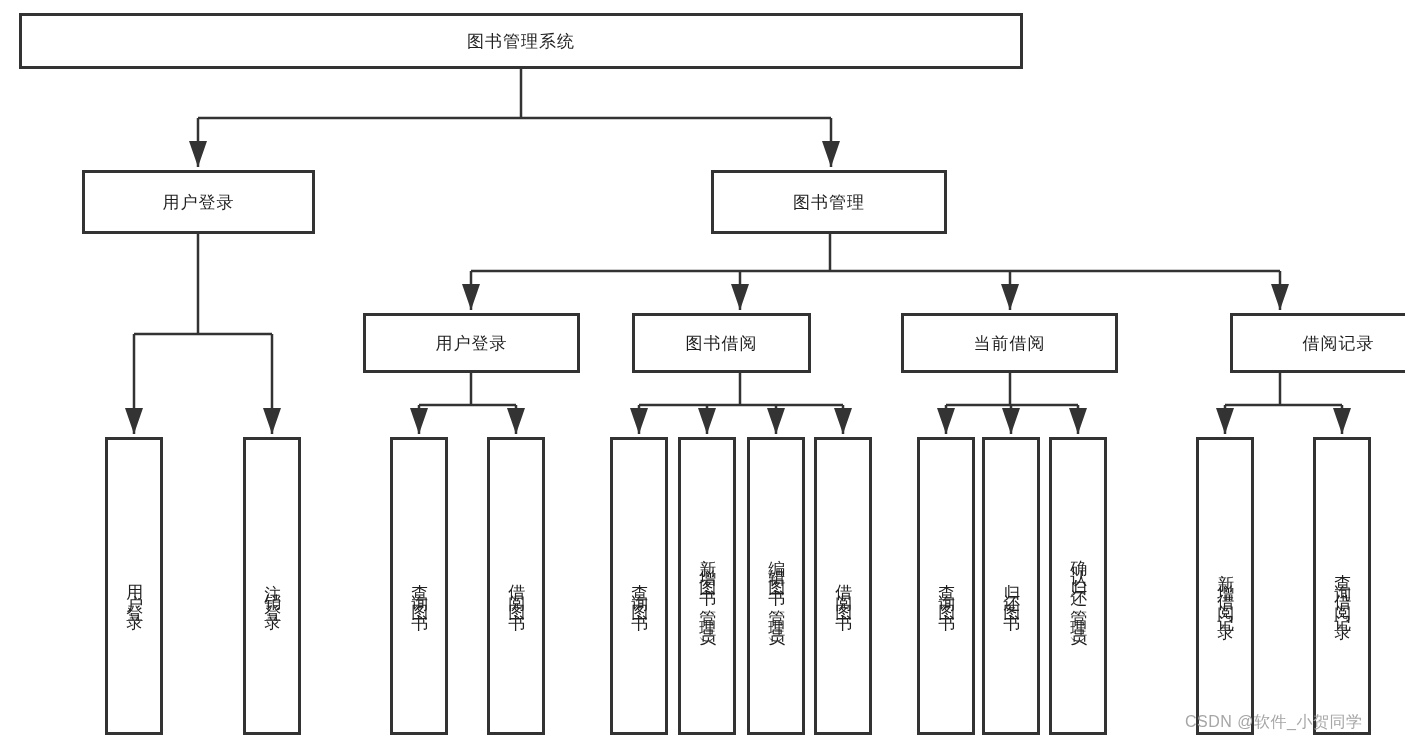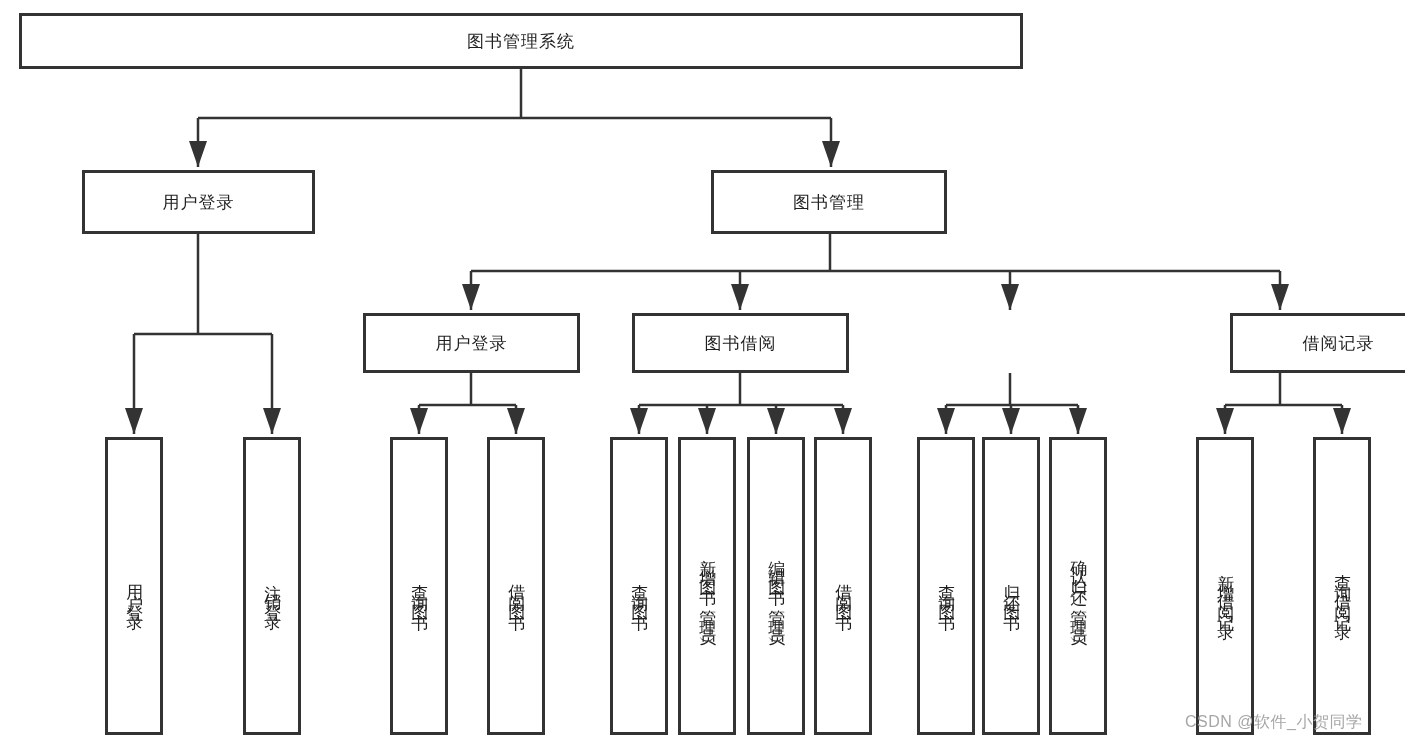--- a/index.html
+++ b/index.html
@@ -101,22 +101,25 @@
   <div class="node" style="left:82px;top:170px;width:233px;height:64px;">
     <span>用户登录</span>
   </div>
   <div class="node" style="left:711px;top:170px;width:236px;height:64px;">
     <span>图书管理</span>
   </div>
 
   <div class="node" style="left:363px;top:313px;width:217px;height:60px;">
     <span>用户登录</span>
   </div>
-  <div class="node" style="left:632px;top:313px;width:217px;height:60px;">
+  <div class="node" style="left:632px;top:313px;width:179px;height:60px;">
     <span>图书借阅</span>
+  </div>
+  <div class="node" style="left:901px;top:313px;width:217px;height:60px;">
+    <span>当前借阅</span>
   </div>
   <div class="node" style="left:1230px;top:313px;width:217px;height:60px;">
     <span>借阅记录</span>
   </div>
 
   <div class="node vbox" style="left:105px;top:437px;width:58px;height:298px;">
     <span class="vt">用户登录</span>
   </div>
   <div class="node vbox" style="left:243px;top:437px;width:58px;height:298px;">
     <span class="vt">注销登录</span>

